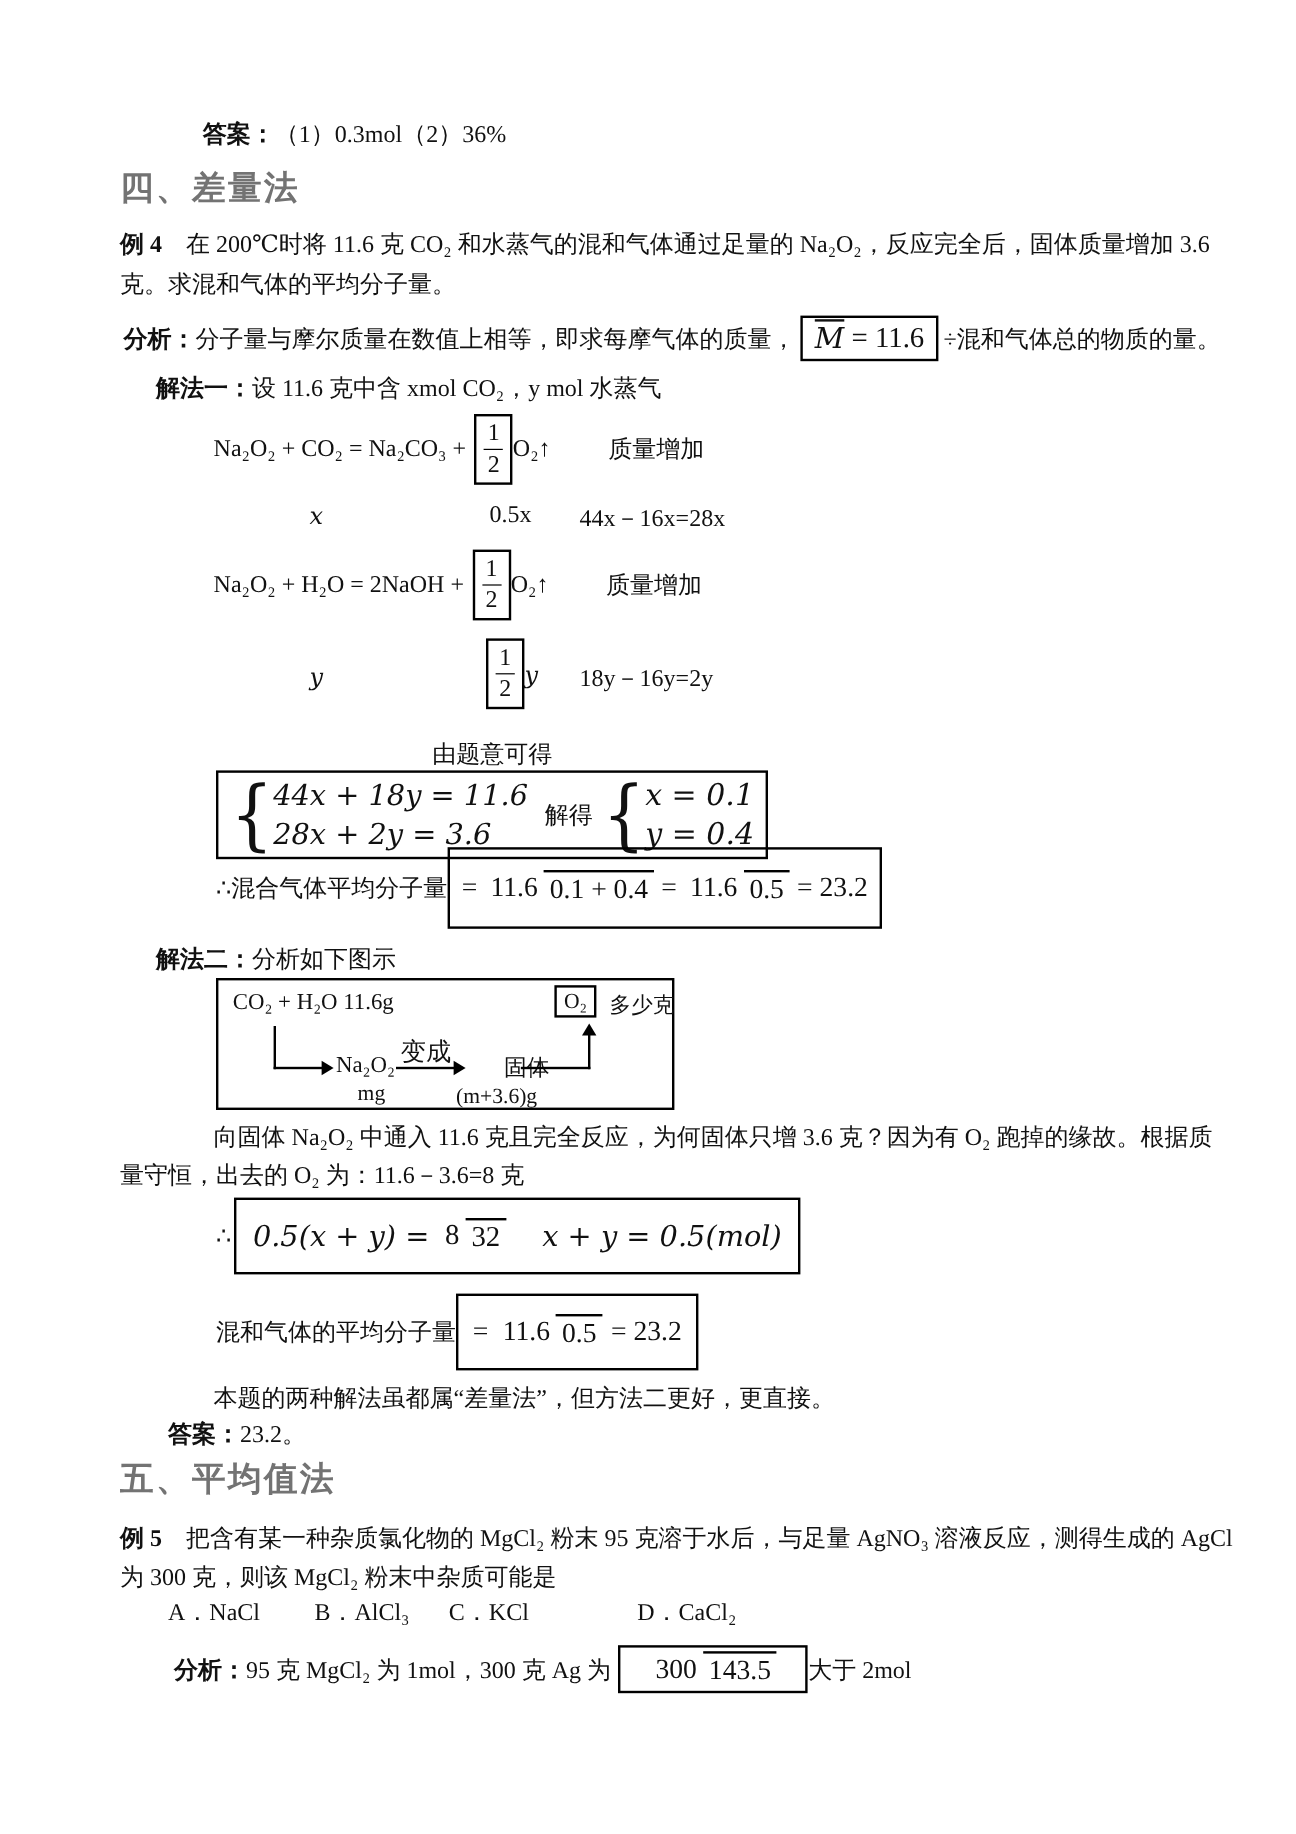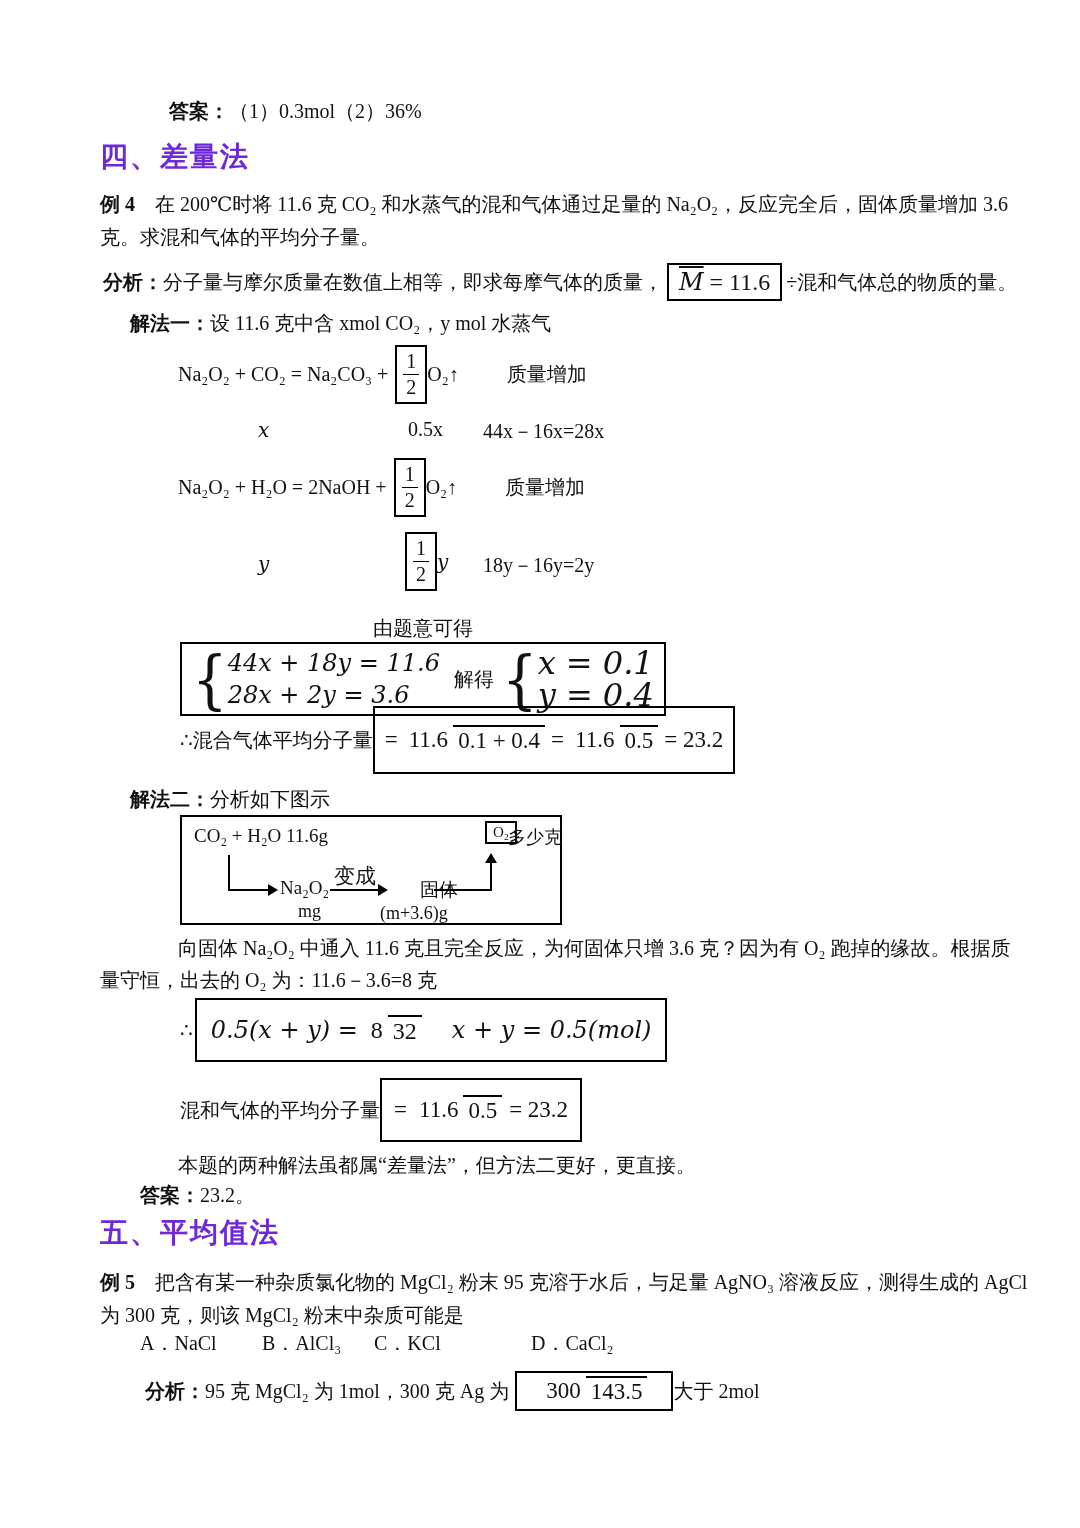--- a/index.html
+++ b/index.html
@@ -5,21 +5,21 @@
   * { margin:0; padding:0; box-sizing:border-box; }
   html,body { background:#ffffff; }
   .page {
     position:relative; width:1080px; height:1528px; margin:0 auto;
     background:#ffffff; color:#111111; overflow:hidden;
     font-family:"Liberation Serif","DejaVu Serif",serif; font-size:20px;
   }
   .abs { position:absolute; white-space:nowrap; }
   .bold { font-weight:bold; }
   .red-heading {
-    color:#6d28d9; font-weight:bold; font-size:28px;
+    color:#737373; font-weight:bold; font-size:28px;
     font-family:"Liberation Sans","DejaVu Sans",sans-serif; letter-spacing:2px;
   }
   .row { display:flex; align-items:center; }
   .boxed { border:2px solid #000; }
   .mbar { font-style:italic; text-decoration:overline; font-family:"DejaVu Serif",serif; }
   .math { font-style:italic; font-family:"DejaVu Serif",serif; }
   
   .frac { display:inline-flex; flex-direction:row; align-items:center; line-height:1.2; }
   .frac .den { border-top:2px solid #000; }
   .frac span { padding:0 5px; }
@@ -104,21 +104,21 @@
   <div class="abs row" style="left:180px; top:615px; height:78px;flex-direction:column;">
     <span>由题意可得</span>
     <span class="boxed row" style="padding:4px 10px; height:74px;">
       <span class="brace" style="font-size:56px;">{</span>
       <span style="display:inline-flex; flex-direction:column; font-size:24px; line-height:32px;">
         <span class="math">44x + 18y = 11.6</span>
         <span class="math">28x + 2y = 3.6</span>
       </span>
       <span style="margin:0 8px 0 14px;">解得</span>
       <span class="brace" style="font-size:56px;">{</span>
-      <span style="display:inline-flex; flex-direction:column; font-size:32px; line-height:32px;">
+      <span style="display:inline-flex; flex-direction:column; font-size:25px; line-height:32px;">
         <span class="math">x = 0.1</span>
         <span class="math">y = 0.4</span>
       </span>
     </span>
   </div>
 
   <div class="abs row" style="left:180px; top:705px; height:70px;">
     <span>∴</span>
       <span>混合气体平均分子量</span>
     <span class="boxed row" style="padding:4px 10px; font-size:23px; height:68px;">
@@ -148,21 +148,21 @@
     <span class="abs" style="left:98px; top:60px; font-size:19px;">Na₂O₂</span>
     <span class="abs" style="left:116px; top:84px; font-size:18px;">mg</span>
     <span class="abs" style="left:152px; top:45px; font-size:21px;">变成</span>
     <div class="ln" style="left:148px; top:72px; width:50px; height:2px;"></div>
     <div class="arr-r" style="left:196px; top:67px;"></div>
     <span class="abs" style="left:210px; top:60px; font-size:19px;margin-left:28px;">固体</span>
     <span class="abs" style="left:198px; top:86px; font-size:18px;">(m+3.6)g</span>
     <div class="ln" style="left:252px; top:72px; width:58px; height:2px;"></div>
     <div class="ln" style="left:308px; top:44px; width:2px; height:30px;"></div>
     <div class="arr-u" style="left:303px; top:36px;"></div>
-    <span class="abs boxed" style="left:303px; top:4px; padding:1px 6px; font-size:15px;">O₂</span>
+    <span class="abs boxed" style="left:280px; top:4px; padding:1px 6px; font-size:18px;">O₂</span>
     <span class="abs" style="left:326px; top:8px; font-size:18px;">多少克</span>
   </div>
 
   <div class="abs" style="left:0; top:932px; width:1080px; line-height:32px;">
     <div style="margin-left:178px;">向固体 Na₂O₂ 中通入 11.6 克且完全反应，为何固体只增 3.6 克？因为有 O₂ 跑掉的缘故。根据质</div>
     <div style="margin-left:100px;">量守恒，出去的 O₂ 为：11.6－3.6=8 克</div>
   </div>
 
   <div class="abs row" style="left:180px; top:997px; height:66px;">
     <span>∴</span>

